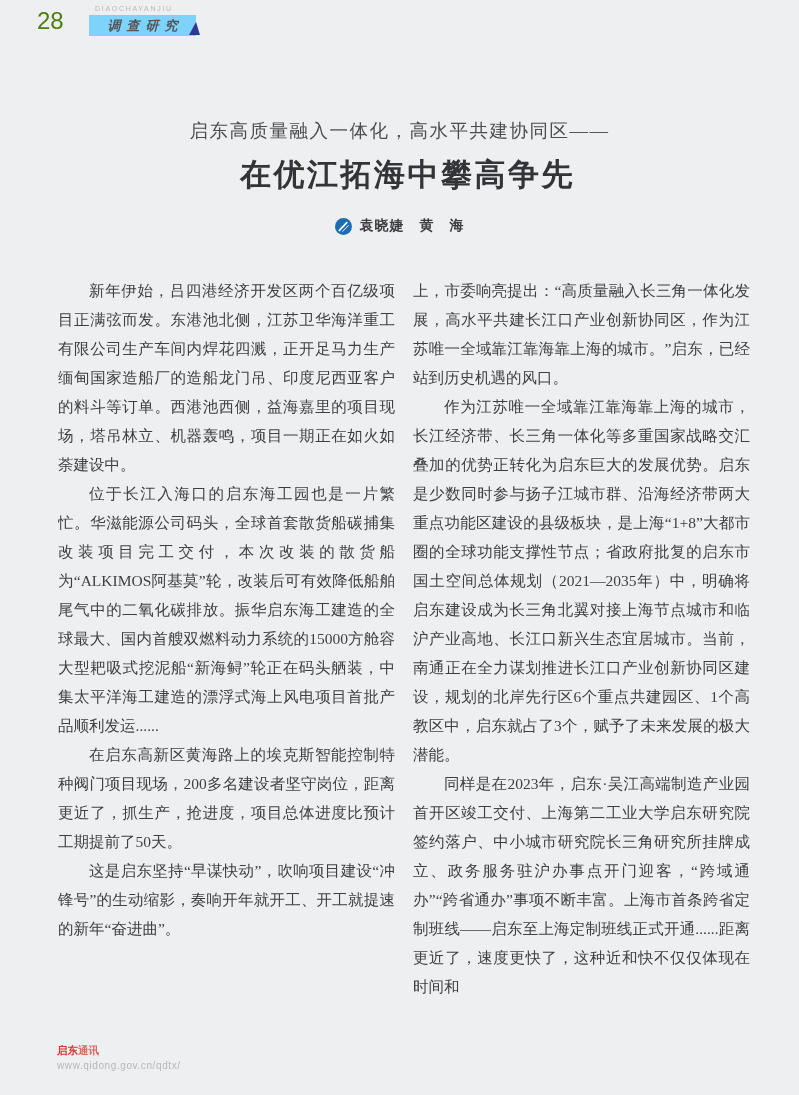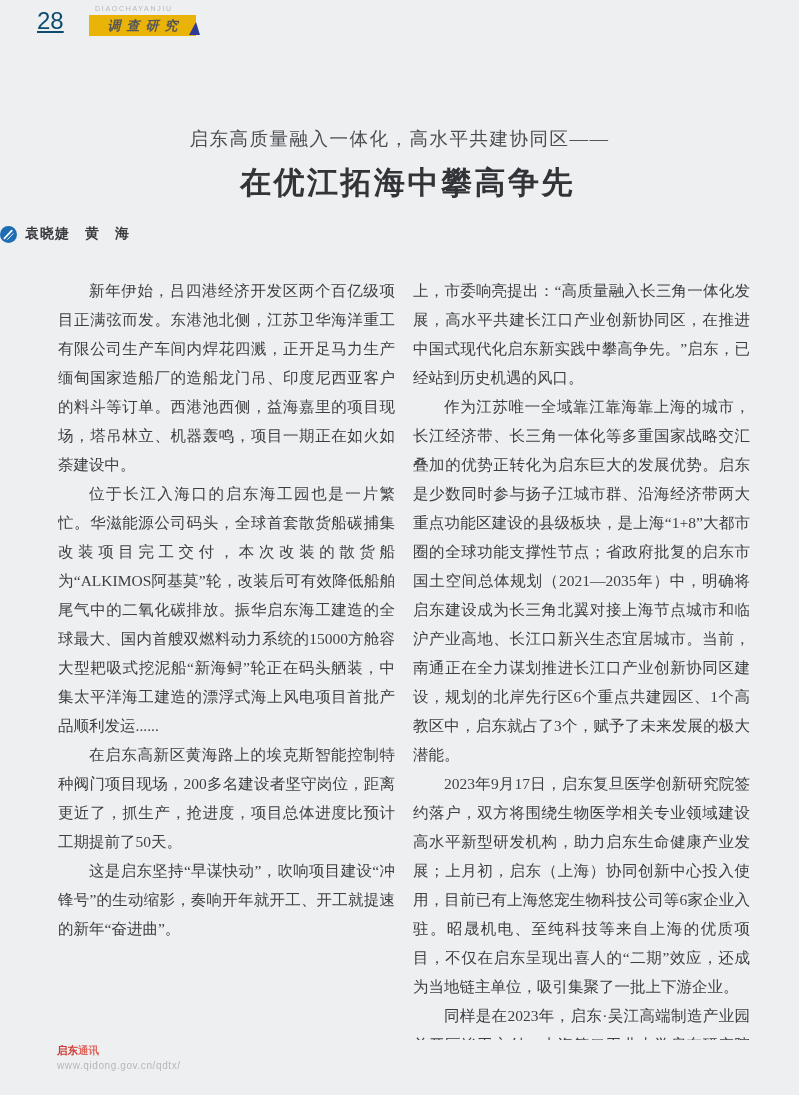--- a/index.html
+++ b/index.html
@@ -7,58 +7,58 @@
     width:799px;height:1095px;
     background:#edeff1;
     position:relative;
     overflow:hidden;
     font-family:"Liberation Serif", serif;
   }
   
   .page-number{
     position:absolute;left:37px;top:7px;
     font-family:"Liberation Sans", sans-serif;
-    font-size:24px;color:#0c4a6e;font-weight:400;text-decoration:underline;
+    font-size:24px;color:#4d7c0f;font-weight:400;
   }
   .section-tag{position:absolute;left:89px;top:5px;width:130px;}
   .section-latin{
     font-family:"Liberation Sans", sans-serif;
     font-size:7px;letter-spacing:1.7px;color:#b7b9bd;
     margin-left:6px;display:block;
   }
   .section-badge{
     position:relative;margin-top:3px;width:107px;height:21px;
-    background:#eab308;
+    background:#7dd3fc;
     display:flex;align-items:center;justify-content:center;
   }
   .section-badge-label{
     font-style:italic;font-weight:bold;
     font-size:13px;letter-spacing:6px;text-indent:6px;
     color:#53555a;white-space:nowrap;
   }
   .badge-triangle{
     position:absolute;right:-4px;bottom:1px;
     width:0;height:0;
     border-left:7px solid transparent;
     border-right:4px solid transparent;
     border-bottom:13px solid #2e3b94;
   }
   
   .title-block{position:absolute;top:118px;left:0;width:799px;text-align:center;}
   .kicker{
     font-size:18.5px;color:#4b4d51;letter-spacing:1.5px;
-    margin:8px;font-weight:400;
+    margin:0;font-weight:400;
   }
   .main-title{
     margin:11px 0 0 16px;
     font-size:31px;font-weight:bold;color:#323438;letter-spacing:2.5px;
   }
   .byline{
     margin-top:21px;
-    display:flex;align-items:center;gap:8px;
+    display:flex;justify-content:center;align-items:center;gap:8px;
   }
   .byline-authors{
     font-family:"Liberation Sans", sans-serif;
     font-size:14px;font-weight:bold;color:#3b3c40;letter-spacing:1px;
   }
   
   .columns{
     position:absolute;top:276px;left:58px;width:692px;height:764px;
     display:flex;gap:18px;overflow:hidden;
   }
@@ -110,23 +110,22 @@
 
 <div class="columns">
   <div class="col">
     <p>新年伊始，吕四港经济开发区两个百亿级项目正满弦而发。东港池北侧，江苏卫华海洋重工有限公司生产车间内焊花四溅，正开足马力生产缅甸国家造船厂的造船龙门吊、印度尼西亚客户的料斗等订单。西港池西侧，益海嘉里的项目现场，塔吊林立、机器轰鸣，项目一期正在如火如荼建设中。</p>
     <p>位于长江入海口的启东海工园也是一片繁忙。华滋能源公司码头，全球首套散货船碳捕集改装项目完工交付，本次改装的散货船为“ALKIMOS阿基莫”轮，改装后可有效降低船舶尾气中的二氧化碳排放。振华启东海工建造的全球最大、国内首艘双燃料动力系统的15000方舱容大型耙吸式挖泥船“新海鲟”轮正在码头舾装，中集太平洋海工建造的漂浮式海上风电项目首批产品顺利发运......</p>
     <p>在启东高新区黄海路上的埃克斯智能控制特种阀门项目现场，200多名建设者坚守岗位，距离更近了，抓生产，抢进度，项目总体进度比预计工期提前了50天。</p>
     <p>这是启东坚持“早谋快动”，吹响项目建设“冲锋号”的生动缩影，奏响开年就开工、开工就提速的新年“奋进曲”。</p>
 
   </div>
   <div class="col">
-    <p class="no-indent">上，市委响亮提出：“高质量融入长三角一体化发展，高水平共建长江口产业创新协同区，在推进中国式现代化启东新实践中攀高争先。”启东，已经站到历史机遇的风口。</p>
+    <p class="no-indent">上，市委响亮提出：“高质量融入长三角一体化发展，高水平共建长江口产业创新协同区，作为江苏唯一全域靠江靠海靠上海的城市。”启东，已经站到历史机遇的风口。</p>
     <p>作为江苏唯一全域靠江靠海靠上海的城市，长江经济带、长三角一体化等多重国家战略交汇叠加的优势正转化为启东巨大的发展优势。启东是少数同时参与扬子江城市群、沿海经济带两大重点功能区建设的县级板块，是上海“1+8”大都市圈的全球功能支撑性节点；省政府批复的启东市国土空间总体规划（2021—2035年）中，明确将启东建设成为长三角北翼对接上海节点城市和临沪产业高地、长江口新兴生态宜居城市。当前，南通正在全力谋划推进长江口产业创新协同区建设，规划的北岸先行区6个重点共建园区、1个高教区中，启东就占了3个，赋予了未来发展的极大潜能。</p>
-    <p>2023年9月17日，启东复旦医学创新研究院签约落户，双方将围绕生物医学相关专业领域建设高水平新型研发机构，助力启东生命健康产业发展；上月初，启东（上海）协同创新中心投入使用，目前已有上海悠宠生物科技公司等6家企业入驻。昭晟机电、至纯科技等来自上海的优质项目，不仅在启东呈现出喜人的“二期”效应，还成为当地链主单位，吸引集聚了一批上下游企业。</p>
     <p>同样是在2023年，启东·吴江高端制造产业园首开区竣工交付、上海第二工业大学启东研究院签约落户、中小城市研究院长三角研究所挂牌成立、政务服务驻沪办事点开门迎客，“跨域通办”“跨省通办”事项不断丰富。上海市首条跨省定制班线——启东至上海定制班线正式开通......距离更近了，速度更快了，这种近和快不仅仅体现在时间和</p>
   </div>
 </div>
 
 <div class="footer">
   <div class="footer-brand">
     <span class="brand-primary">启东</span><span class="brand-secondary">通讯</span>
   </div>
   <div class="footer-url">www.qidong.gov.cn/qdtx/</div>
 </div>

